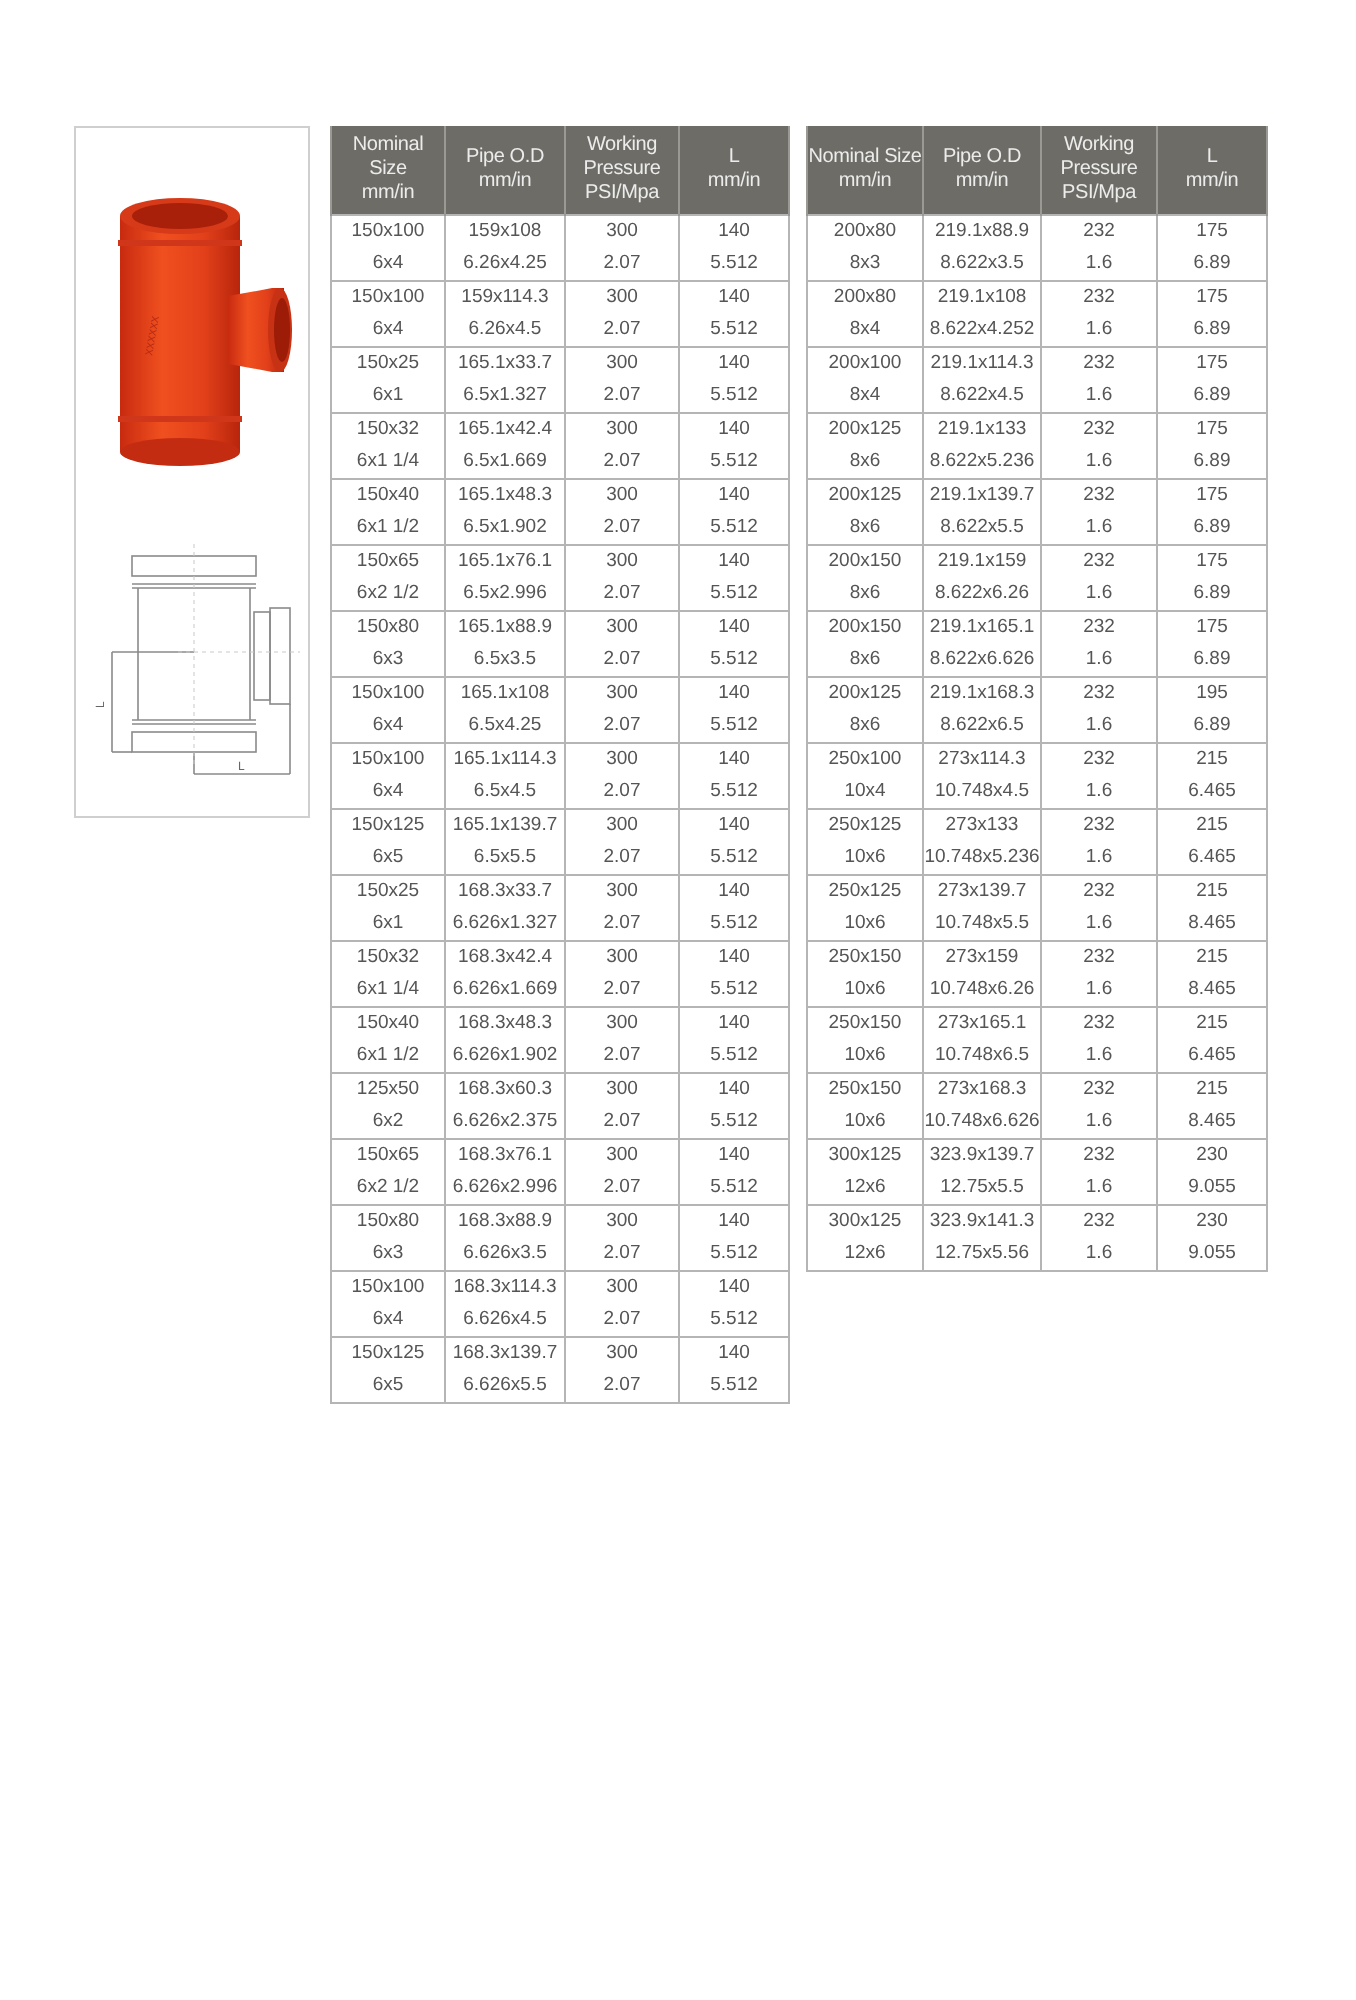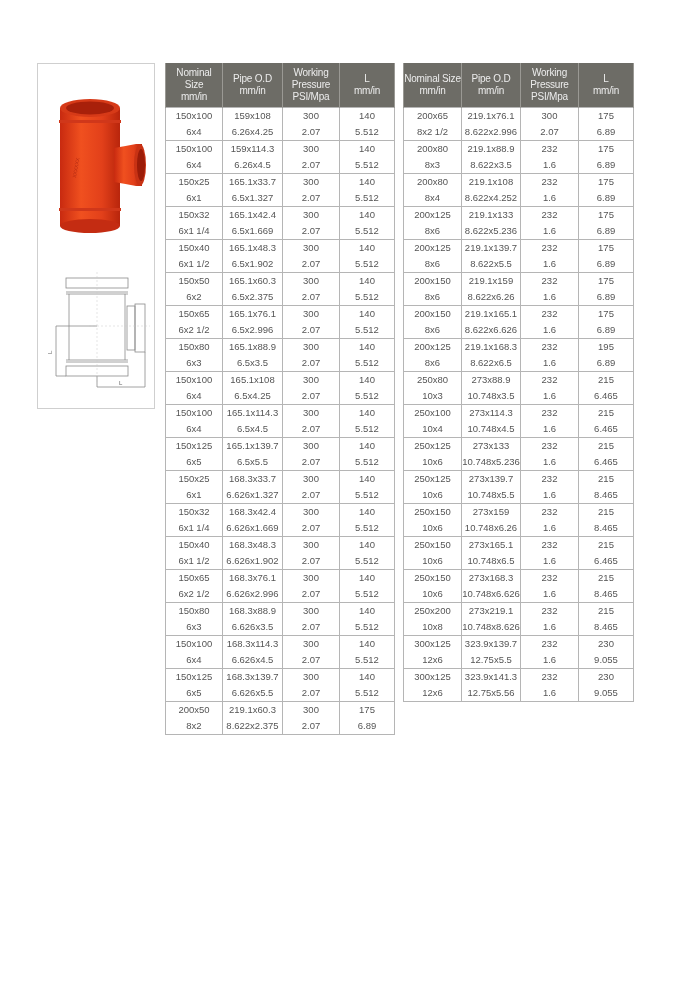--- a/index.html
+++ b/index.html
@@ -200,38 +200,20 @@
           <span>300</span>
           <span>2.07</span>
         </td>
         <td>
           <span>140</span>
           <span>5.512</span>
         </td>
       </tr>
       <tr>
         <td>
-          <span>150x50</span>
-          <span>6x2</span>
-        </td>
-        <td>
-          <span>165.1x60.3</span>
-          <span>6.5x2.375</span>
-        </td>
-        <td>
-          <span>300</span>
-          <span>2.07</span>
-        </td>
-        <td>
-          <span>140</span>
-          <span>5.512</span>
-        </td>
-      </tr>
-      <tr>
-        <td>
           <span>150x65</span>
           <span>6x2 1/2</span>
         </td>
         <td>
           <span>165.1x76.1</span>
           <span>6.5x2.996</span>
         </td>
         <td>
           <span>300</span>
           <span>2.07</span>
@@ -362,20 +344,38 @@
           <span>300</span>
           <span>2.07</span>
         </td>
         <td>
           <span>140</span>
           <span>5.512</span>
         </td>
       </tr>
       <tr>
         <td>
+          <span>125x50</span>
+          <span>6x2</span>
+        </td>
+        <td>
+          <span>168.3x60.3</span>
+          <span>6.626x2.375</span>
+        </td>
+        <td>
+          <span>300</span>
+          <span>2.07</span>
+        </td>
+        <td>
+          <span>140</span>
+          <span>5.512</span>
+        </td>
+      </tr>
+      <tr>
+        <td>
           <span>150x65</span>
           <span>6x2 1/2</span>
         </td>
         <td>
           <span>168.3x76.1</span>
           <span>6.626x2.996</span>
         </td>
         <td>
           <span>300</span>
           <span>2.07</span>
@@ -430,38 +430,20 @@
           <span>168.3x139.7</span>
           <span>6.626x5.5</span>
         </td>
         <td>
           <span>300</span>
           <span>2.07</span>
         </td>
         <td>
           <span>140</span>
           <span>5.512</span>
-        </td>
-      </tr>
-      <tr>
-        <td>
-          <span>200x50</span>
-          <span>8x2</span>
-        </td>
-        <td>
-          <span>219.1x60.3</span>
-          <span>8.622x2.375</span>
-        </td>
-        <td>
-          <span>300</span>
-          <span>2.07</span>
-        </td>
-        <td>
-          <span>175</span>
-          <span>6.89</span>
         </td>
       </tr>
     </tbody>
 </table>
 
 <table class="spec right">
   <colgroup>
       <col style="width:58px">
       <col style="width:59px">
       <col style="width:58px">
@@ -484,62 +466,62 @@
         </th>
       <th>
           <span style="display:block">L</span>
           <span style="display:block">mm/in</span>
         </th>
     </tr>
   </thead>
   <tbody id="right-body">
       <tr>
         <td>
-          <span>200x65</span>
-          <span>8x2 1/2</span>
-        </td>
-        <td>
-          <span>219.1x76.1</span>
-          <span>8.622x2.996</span>
-        </td>
-        <td>
-          <span>300</span>
-          <span>2.07</span>
+          <span>200x80</span>
+          <span>8x3</span>
+        </td>
+        <td>
+          <span>219.1x88.9</span>
+          <span>8.622x3.5</span>
+        </td>
+        <td>
+          <span>232</span>
+          <span>1.6</span>
         </td>
         <td>
           <span>175</span>
           <span>6.89</span>
         </td>
       </tr>
       <tr>
         <td>
           <span>200x80</span>
-          <span>8x3</span>
-        </td>
-        <td>
-          <span>219.1x88.9</span>
-          <span>8.622x3.5</span>
+          <span>8x4</span>
+        </td>
+        <td>
+          <span>219.1x108</span>
+          <span>8.622x4.252</span>
         </td>
         <td>
           <span>232</span>
           <span>1.6</span>
         </td>
         <td>
           <span>175</span>
           <span>6.89</span>
         </td>
       </tr>
       <tr>
         <td>
-          <span>200x80</span>
+          <span>200x100</span>
           <span>8x4</span>
         </td>
         <td>
-          <span>219.1x108</span>
-          <span>8.622x4.252</span>
+          <span>219.1x114.3</span>
+          <span>8.622x4.5</span>
         </td>
         <td>
           <span>232</span>
           <span>1.6</span>
         </td>
         <td>
           <span>175</span>
           <span>6.89</span>
         </td>
       </tr>
@@ -628,152 +610,116 @@
           <span>232</span>
           <span>1.6</span>
         </td>
         <td>
           <span>195</span>
           <span>6.89</span>
         </td>
       </tr>
       <tr>
         <td>
-          <span>250x80</span>
-          <span>10x3</span>
-        </td>
-        <td>
-          <span>273x88.9</span>
-          <span>10.748x3.5</span>
+          <span>250x100</span>
+          <span>10x4</span>
+        </td>
+        <td>
+          <span>273x114.3</span>
+          <span>10.748x4.5</span>
         </td>
         <td>
           <span>232</span>
           <span>1.6</span>
         </td>
         <td>
           <span>215</span>
           <span>6.465</span>
         </td>
       </tr>
       <tr>
         <td>
-          <span>250x100</span>
-          <span>10x4</span>
-        </td>
-        <td>
-          <span>273x114.3</span>
-          <span>10.748x4.5</span>
+          <span>250x125</span>
+          <span>10x6</span>
+        </td>
+        <td>
+          <span>273x133</span>
+          <span>10.748x5.236</span>
         </td>
         <td>
           <span>232</span>
           <span>1.6</span>
         </td>
         <td>
           <span>215</span>
           <span>6.465</span>
         </td>
       </tr>
       <tr>
         <td>
           <span>250x125</span>
           <span>10x6</span>
         </td>
         <td>
-          <span>273x133</span>
-          <span>10.748x5.236</span>
+          <span>273x139.7</span>
+          <span>10.748x5.5</span>
+        </td>
+        <td>
+          <span>232</span>
+          <span>1.6</span>
+        </td>
+        <td>
+          <span>215</span>
+          <span>8.465</span>
+        </td>
+      </tr>
+      <tr>
+        <td>
+          <span>250x150</span>
+          <span>10x6</span>
+        </td>
+        <td>
+          <span>273x159</span>
+          <span>10.748x6.26</span>
+        </td>
+        <td>
+          <span>232</span>
+          <span>1.6</span>
+        </td>
+        <td>
+          <span>215</span>
+          <span>8.465</span>
+        </td>
+      </tr>
+      <tr>
+        <td>
+          <span>250x150</span>
+          <span>10x6</span>
+        </td>
+        <td>
+          <span>273x165.1</span>
+          <span>10.748x6.5</span>
         </td>
         <td>
           <span>232</span>
           <span>1.6</span>
         </td>
         <td>
           <span>215</span>
           <span>6.465</span>
         </td>
       </tr>
       <tr>
         <td>
-          <span>250x125</span>
-          <span>10x6</span>
-        </td>
-        <td>
-          <span>273x139.7</span>
-          <span>10.748x5.5</span>
-        </td>
-        <td>
-          <span>232</span>
-          <span>1.6</span>
-        </td>
-        <td>
-          <span>215</span>
-          <span>8.465</span>
-        </td>
-      </tr>
-      <tr>
-        <td>
           <span>250x150</span>
           <span>10x6</span>
         </td>
         <td>
-          <span>273x159</span>
-          <span>10.748x6.26</span>
-        </td>
-        <td>
-          <span>232</span>
-          <span>1.6</span>
-        </td>
-        <td>
-          <span>215</span>
-          <span>8.465</span>
-        </td>
-      </tr>
-      <tr>
-        <td>
-          <span>250x150</span>
-          <span>10x6</span>
-        </td>
-        <td>
-          <span>273x165.1</span>
-          <span>10.748x6.5</span>
-        </td>
-        <td>
-          <span>232</span>
-          <span>1.6</span>
-        </td>
-        <td>
-          <span>215</span>
-          <span>6.465</span>
-        </td>
-      </tr>
-      <tr>
-        <td>
-          <span>250x150</span>
-          <span>10x6</span>
-        </td>
-        <td>
           <span>273x168.3</span>
           <span>10.748x6.626</span>
-        </td>
-        <td>
-          <span>232</span>
-          <span>1.6</span>
-        </td>
-        <td>
-          <span>215</span>
-          <span>8.465</span>
-        </td>
-      </tr>
-      <tr>
-        <td>
-          <span>250x200</span>
-          <span>10x8</span>
-        </td>
-        <td>
-          <span>273x219.1</span>
-          <span>10.748x8.626</span>
         </td>
         <td>
           <span>232</span>
           <span>1.6</span>
         </td>
         <td>
           <span>215</span>
           <span>8.465</span>
         </td>
       </tr>

